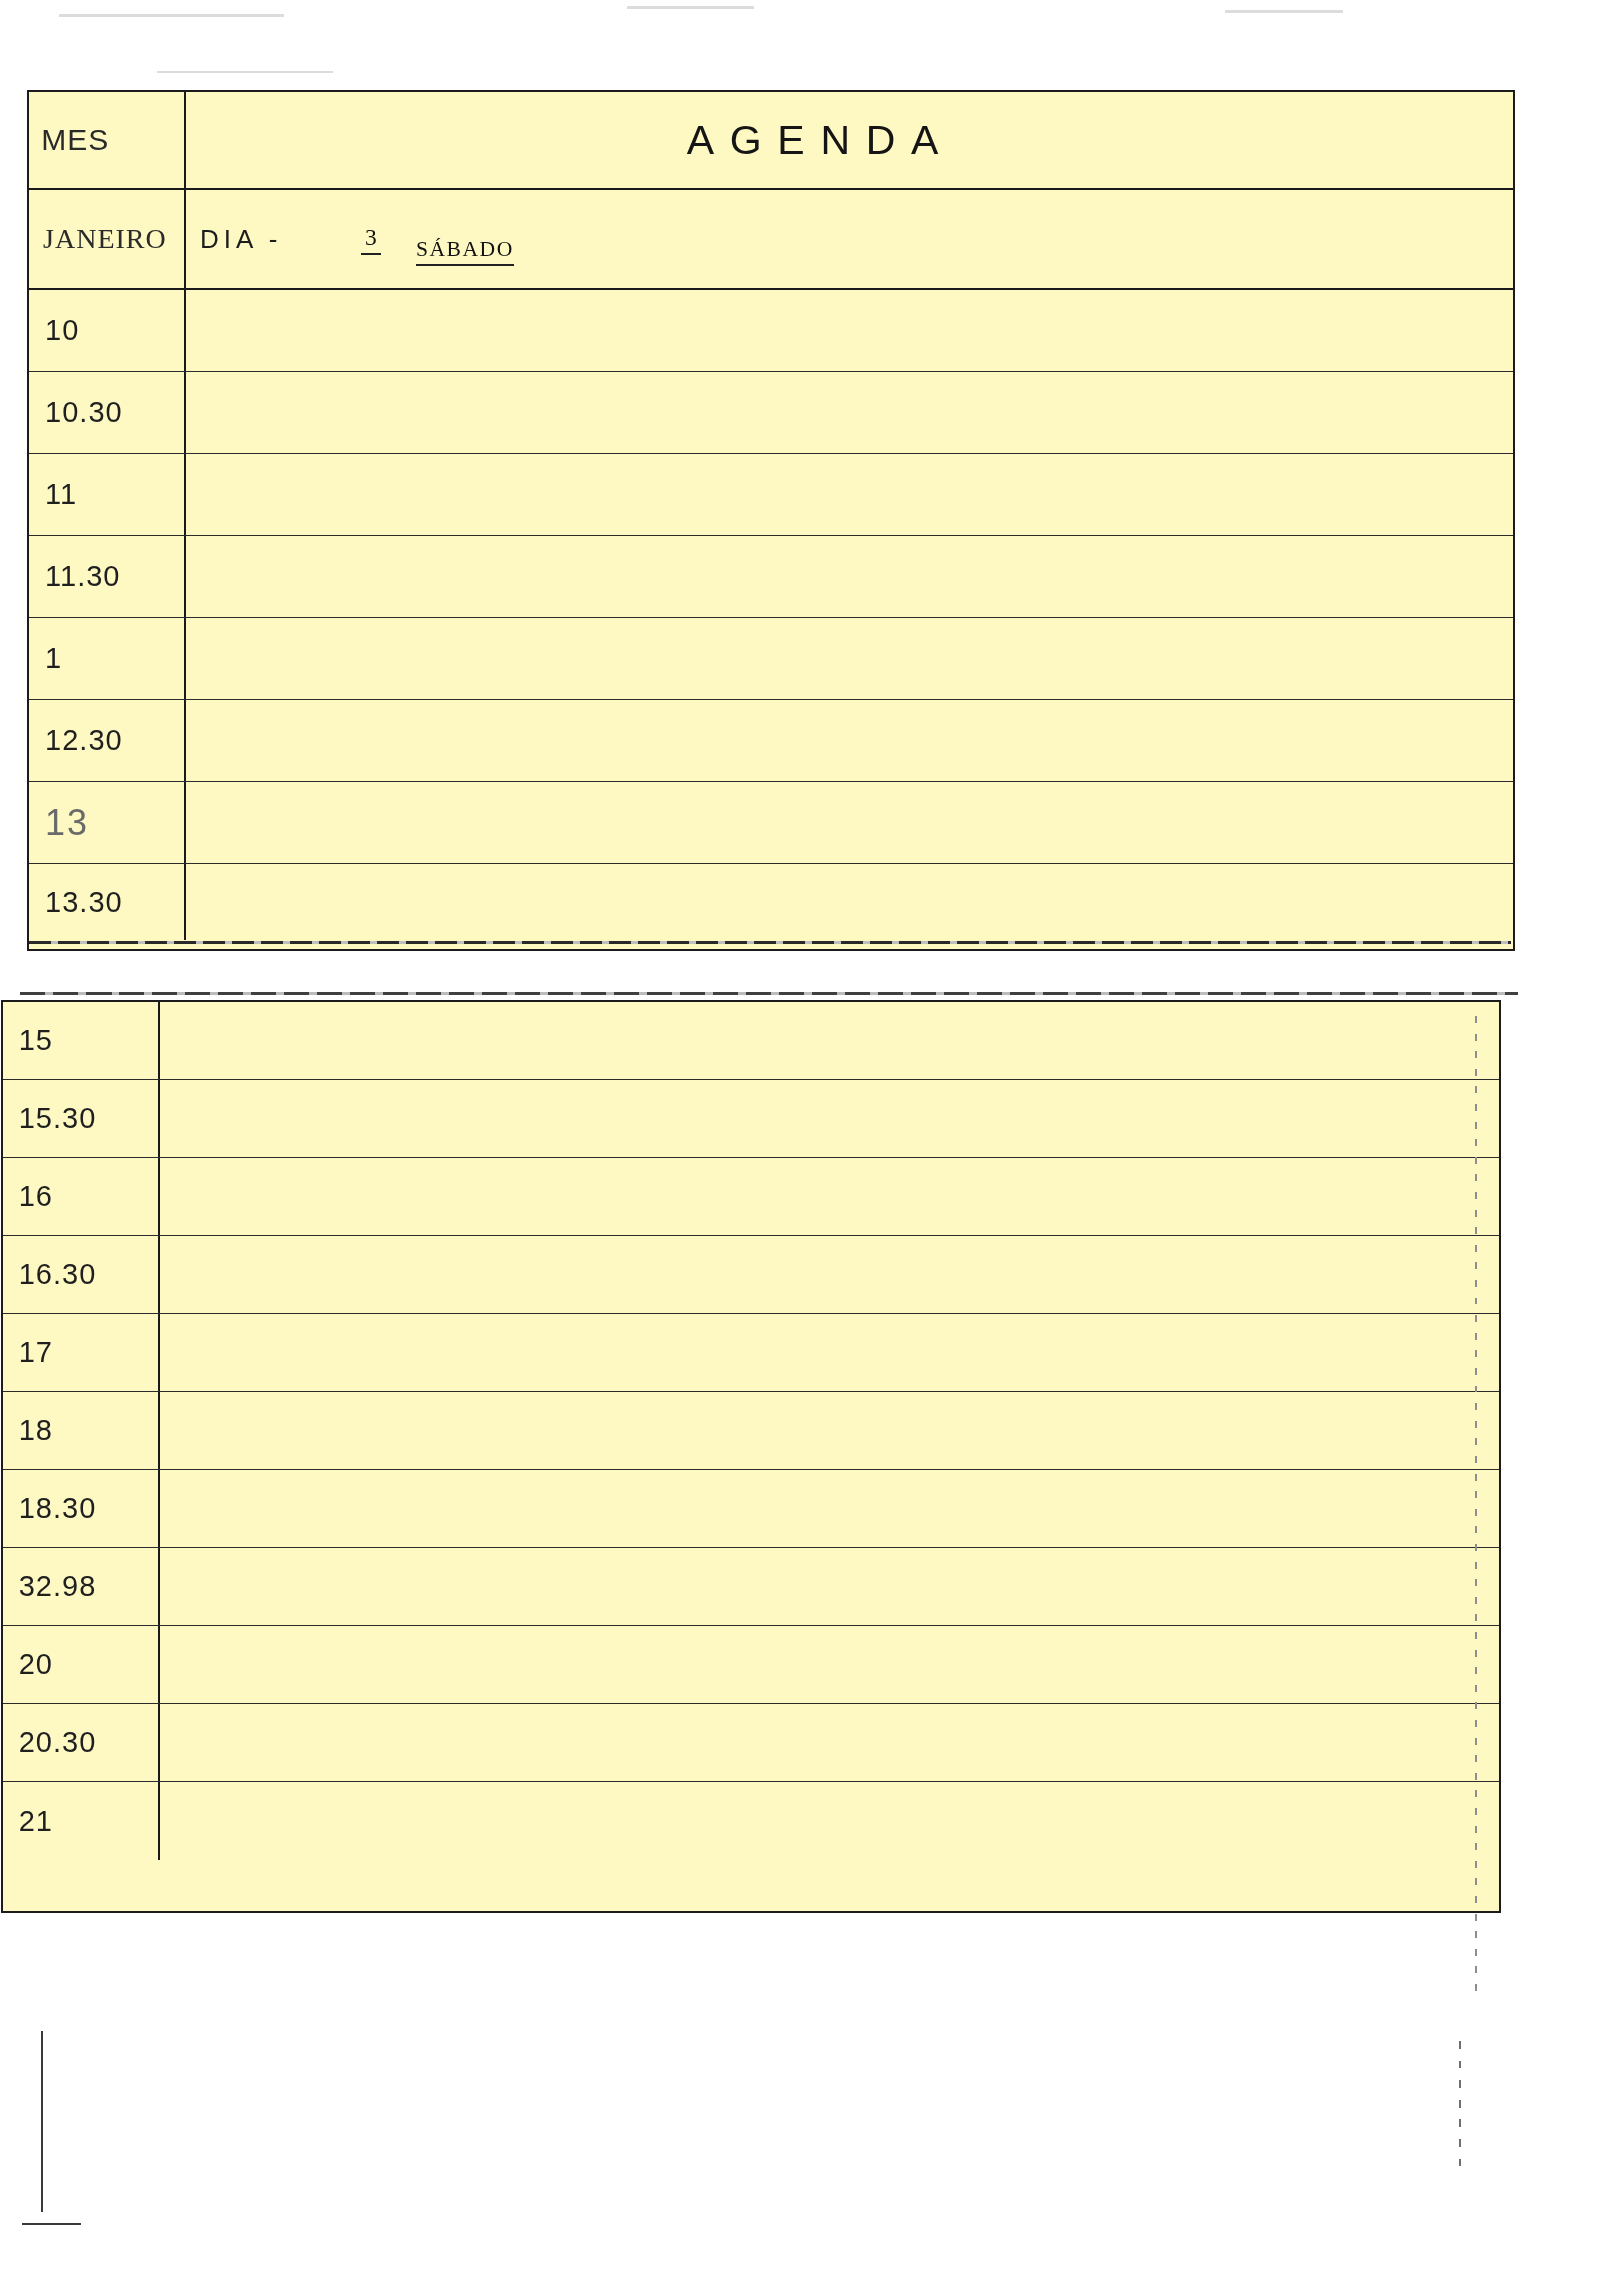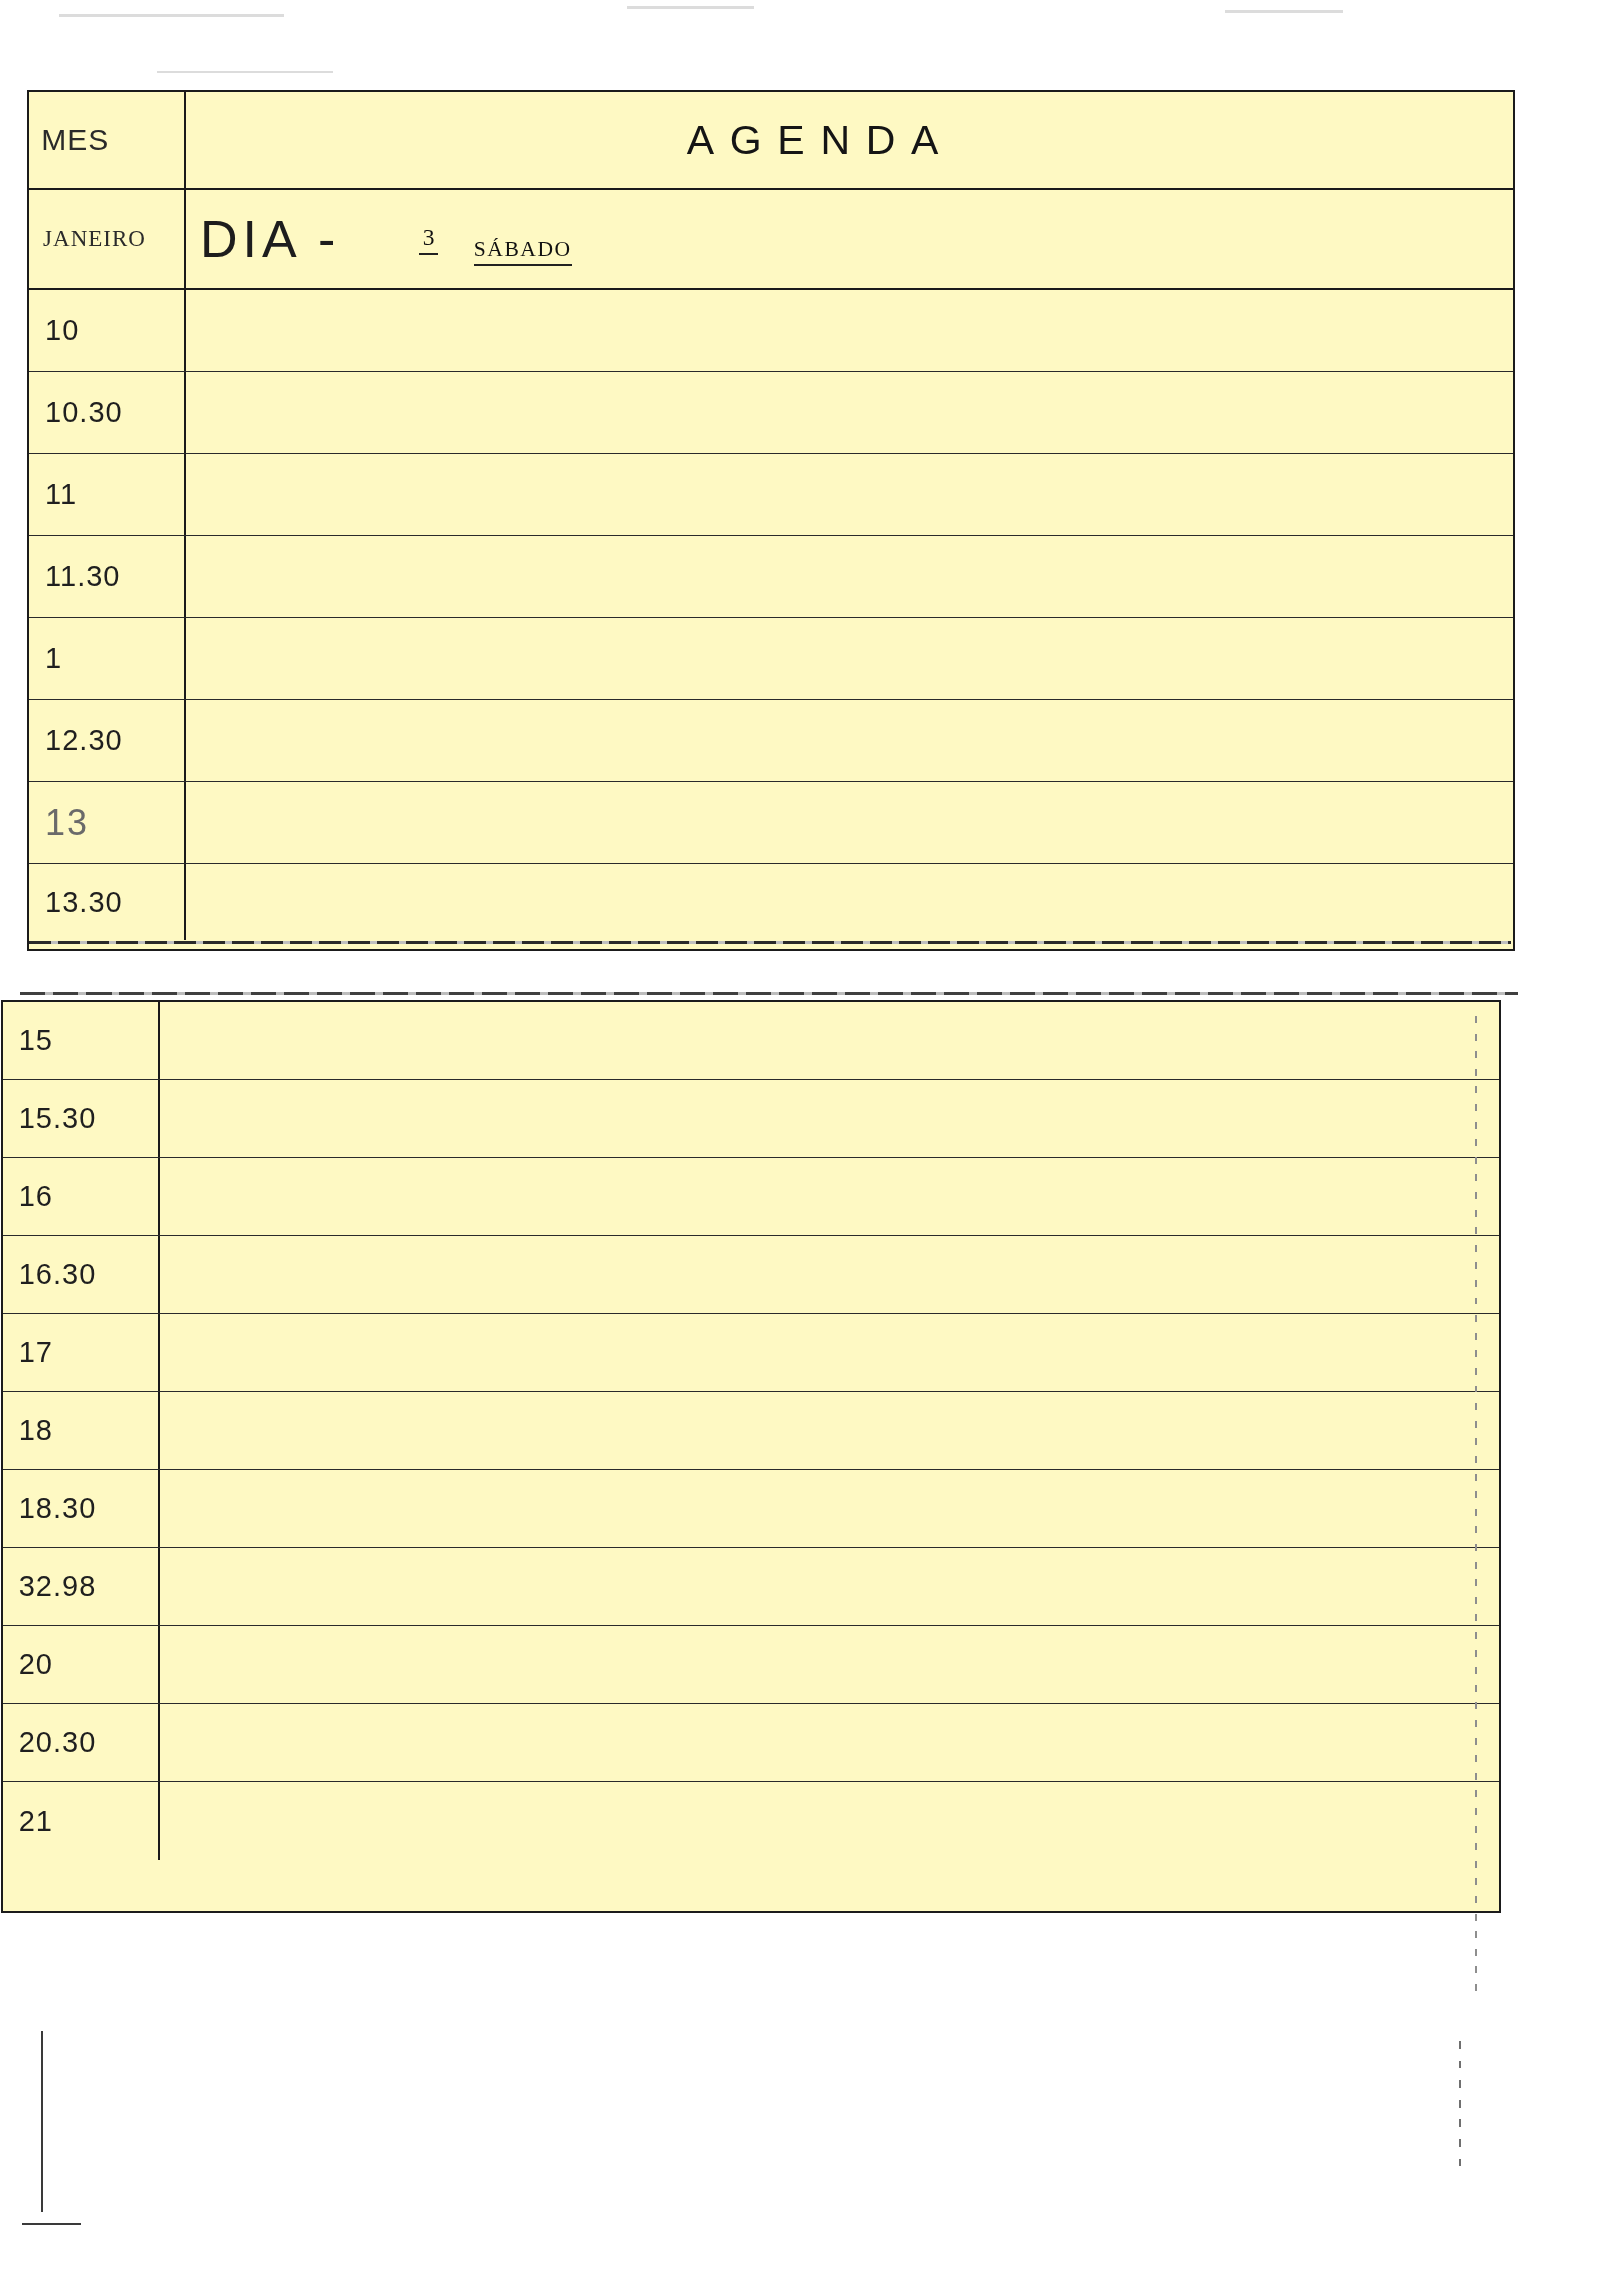--- a/index.html
+++ b/index.html
@@ -86,34 +86,34 @@
     border-bottom: 2px solid #1a1a1a;
     box-sizing: border-box;
   }
   .dayrow .mes-month {
     width: 157px;
     border-right: 2px solid #1a1a1a;
     box-sizing: border-box;
     display: flex;
     align-items: center;
     padding-left: 13.7px;
-    font-size: 23px;
+    font-size: 28px;
     letter-spacing: 1px;
     font-family: "Liberation Serif", serif;
     color: #2b2b2b;
   }
   .dayrow .dia {
     flex: 1;
     display: flex;
     align-items: center;
     padding-left: 13.7px;
     gap: 9.8px;
   }
   .dia .dia-label {
-    font-size: 52px;
+    font-size: 26px;
     letter-spacing: 4.9px;
     color: #1d1d1d;
   }
   .dia .dia-num {
     margin-left: 69px;
     font-size: 23.5px;
     font-family: "Liberation Serif", serif;
     border-bottom: 2px solid #222;
     padding: 0 3.9px 2px 3.9px;
   }

